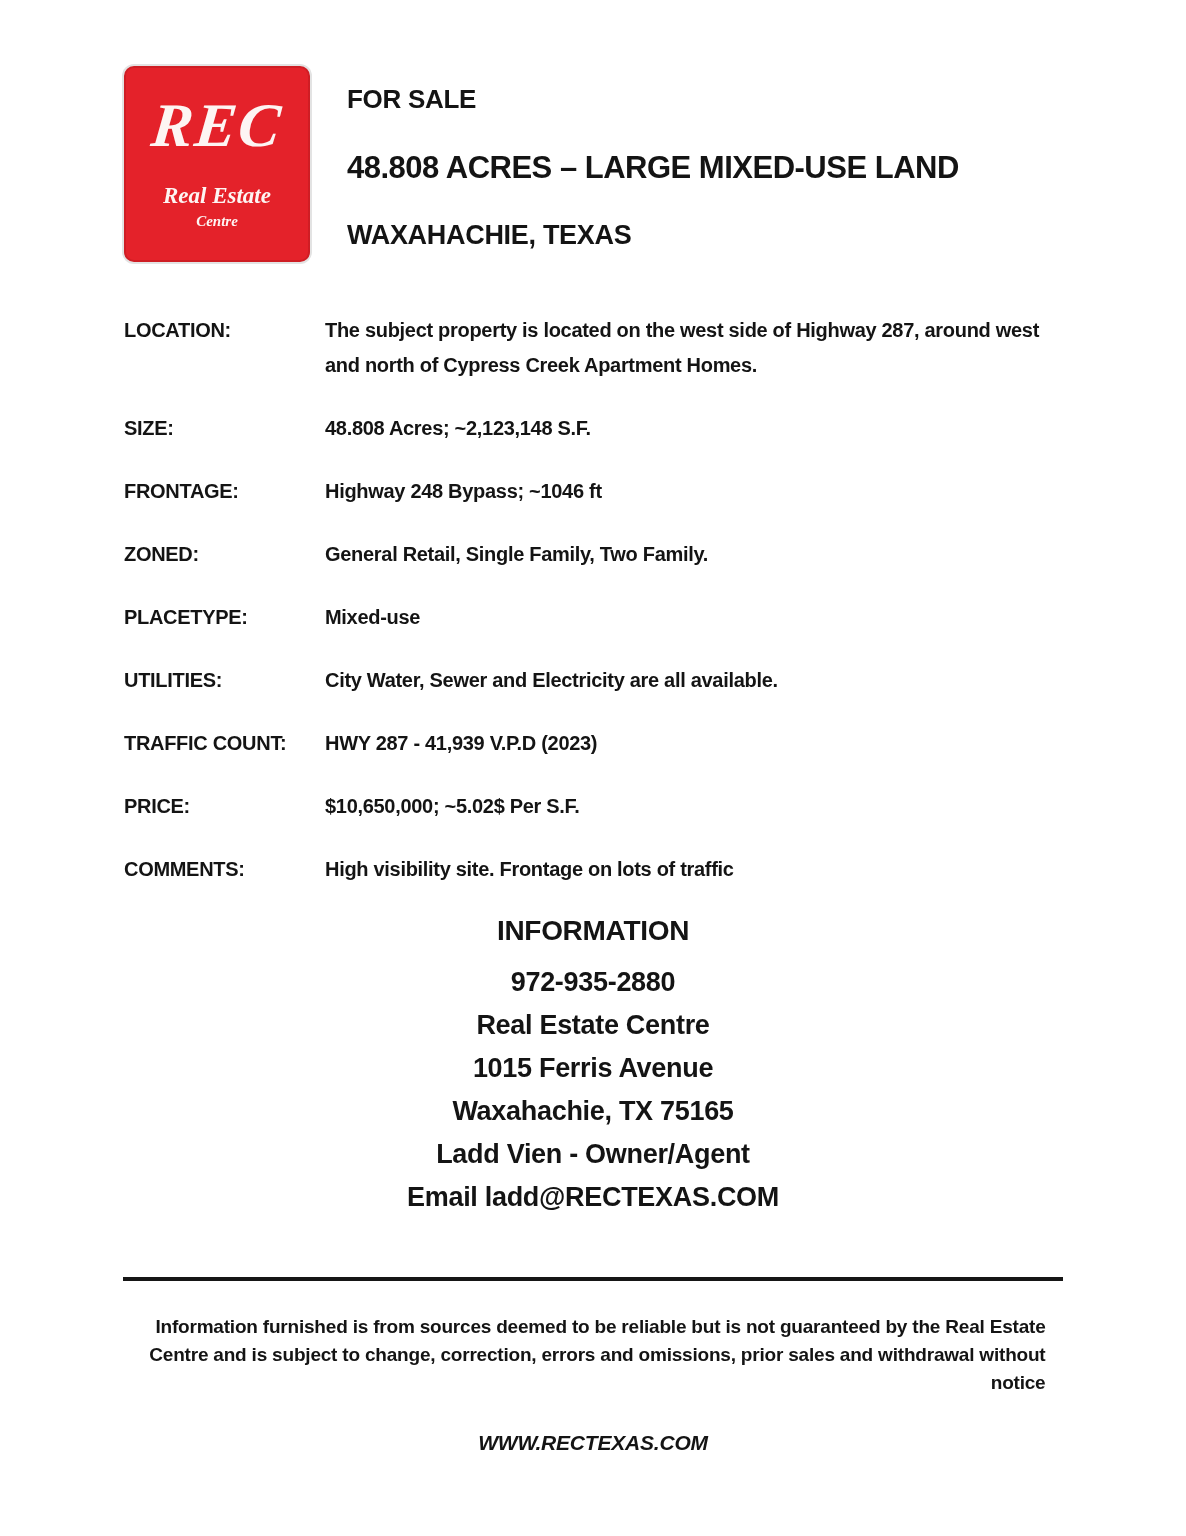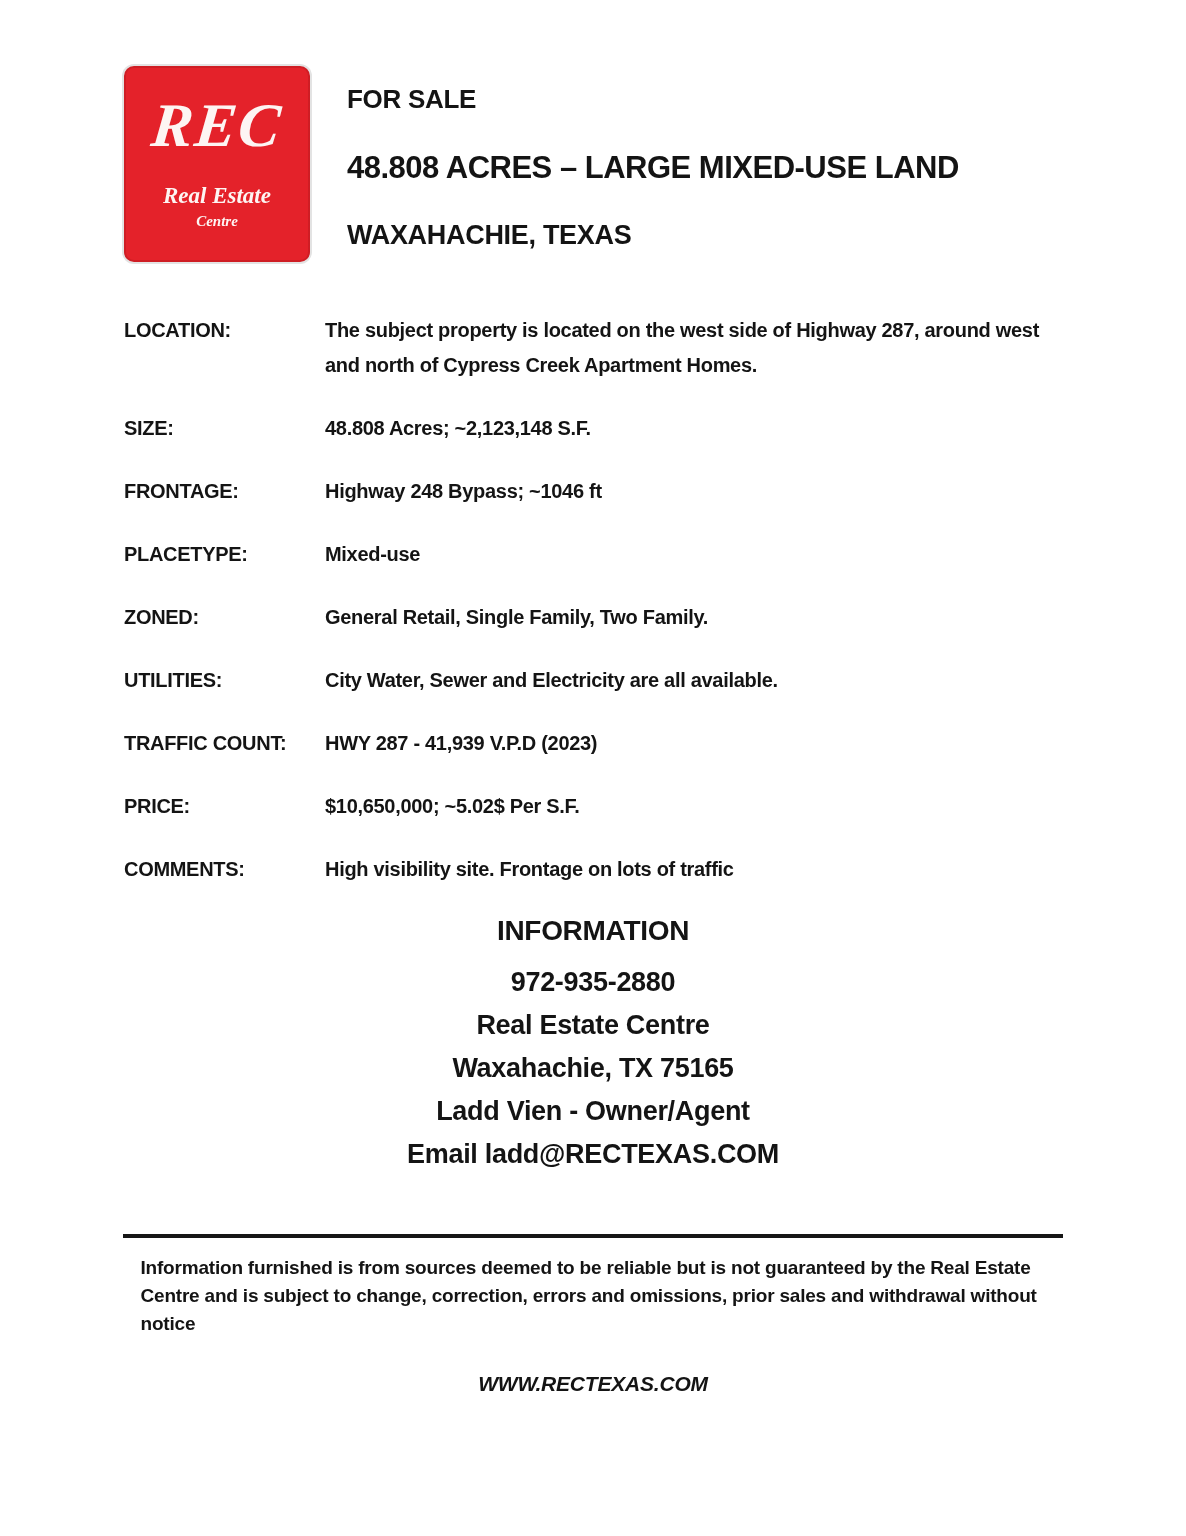--- a/index.html
+++ b/index.html
@@ -105,22 +105,22 @@
   }
   
   .divider {
     width: 940px;
     height: 4px;
     background: #161616;
     margin: 58px auto 0;
   }
   .disclaimer {
     width: 905px;
-    margin: 16px auto 0;
-    text-align: left;
+    margin: 32px auto 0;
+    text-align: right;
     font-size: 19px;
     font-weight: bold;
     letter-spacing: -0.2px;
     line-height: 28px;
   }
   .website {
     text-align: center;
     font-size: 21px;
     font-weight: bold;
     letter-spacing: -0.2px;
@@ -153,26 +153,26 @@
     </div>
     <div class="detail-row">
       <div class="detail-label">SIZE:</div>
       <div class="detail-value">48.808 Acres; ~2,123,148 S.F.</div>
     </div>
     <div class="detail-row">
       <div class="detail-label">FRONTAGE:</div>
       <div class="detail-value">Highway 248 Bypass; ~1046 ft</div>
     </div>
     <div class="detail-row">
+      <div class="detail-label">ZONED:</div>
+      <div class="detail-value">General Retail, Single Family, Two Family.</div>
+    </div>
+    <div class="detail-row">
       <div class="detail-label">PLACETYPE:</div>
       <div class="detail-value">Mixed-use</div>
-    </div>
-    <div class="detail-row">
-      <div class="detail-label">ZONED:</div>
-      <div class="detail-value">General Retail, Single Family, Two Family.</div>
     </div>
     <div class="detail-row">
       <div class="detail-label">UTILITIES:</div>
       <div class="detail-value">City Water, Sewer and Electricity are all available.</div>
     </div>
     <div class="detail-row">
       <div class="detail-label">TRAFFIC COUNT:</div>
       <div class="detail-value">HWY 287 - 41,939 V.P.D (2023)</div>
     </div>
     <div class="detail-row">
@@ -182,20 +182,21 @@
     <div class="detail-row">
       <div class="detail-label">COMMENTS:</div>
       <div class="detail-value">High visibility site. Frontage on lots of traffic</div>
     </div>
   </div>
 
   <div class="contact">
     <div class="contact-heading">INFORMATION</div>
     <div class="contact-line">972-935-2880</div>
     <div class="contact-line">Real Estate Centre</div>
+    <div class="contact-line">1015 Ferris Avenue</div>
     <div class="contact-line">Waxahachie, TX 75165</div>
     <div class="contact-line">Ladd Vien - Owner/Agent</div>
     <div class="contact-line">Email ladd@RECTEXAS.COM</div>
   </div>
 
   <div class="divider"></div>
 
   <div class="disclaimer">Information furnished is from sources deemed to be reliable but is not guaranteed by the Real Estate Centre and is subject to change, correction, errors and omissions, prior sales and withdrawal without notice</div>
 
   <div class="website">WWW.RECTEXAS.COM</div>

